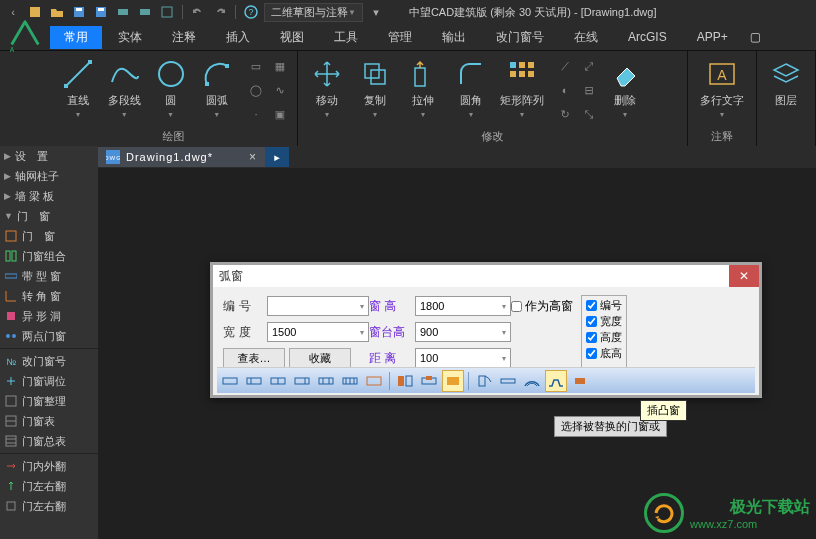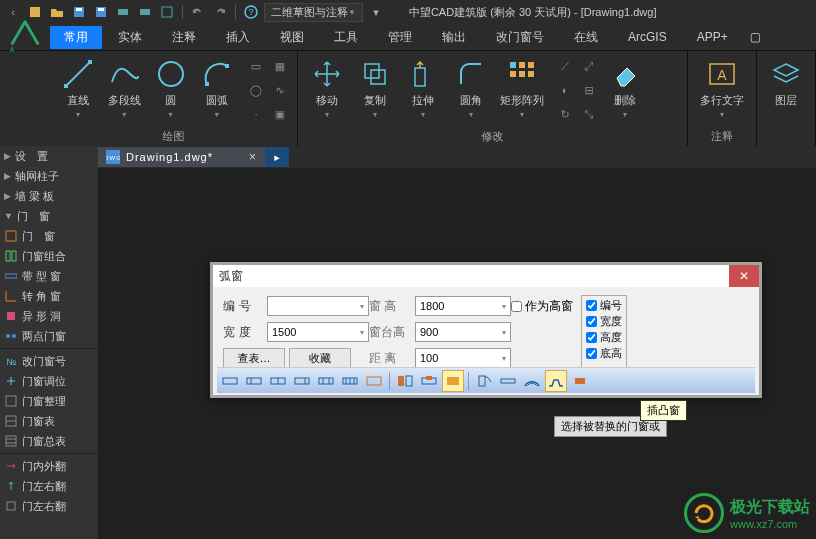--- a/index.html
+++ b/index.html
@@ -43,21 +43,21 @@
 
 .canvas-area { position: absolute; left: 98px; top: 168px; right: 0; bottom: 0; background: #202020; }
 
 .dialog { position: absolute; left: 210px; top: 262px; width: 552px; height: 136px; background: #f0f0f0; border: 3px solid #a3a3a3; box-shadow: 0 2px 8px rgba(0,0,0,0.5); z-index: 10; }
 .dialog-title { height: 22px; background: #fff; display: flex; align-items: center; padding: 0 6px; font-size: 12px; color: #333; }
 .dialog-close { position: absolute; right: 0; top: 0; width: 30px; height: 22px; background: #c94f4f; color: #fff; display: flex; align-items: center; justify-content: center; font-size: 12px; }
 .dialog-body { padding: 8px 10px; display: flex; gap: 0; font-size: 12px; }
 .form-col { display: flex; flex-direction: column; gap: 4px; }
 .form-row { display: flex; align-items: center; gap: 6px; height: 22px; }
 .form-label { width: 38px; color: #333; letter-spacing: 4px; }
-.form-label2 { width: 40px; color: #737373; }
+.form-label2 { width: 40px; color: #6d28d9; }
 .combo { height: 20px; border: 1px solid #999; background: #fff; display: flex; align-items: center; padding: 0 4px; justify-content: space-between; font-size: 11px; }
 .combo.w1 { width: 102px; }
 .combo.w2 { width: 96px; }
 .chk-col { display: flex; flex-direction: column; gap: 1px; border: 1px solid #aaa; padding: 2px 4px; font-size: 11px; }
 .chk-row { display: flex; align-items: center; gap: 3px; }
 .chk-row input { width: 11px; height: 11px; }
 .btn-row { display: flex; gap: 4px; }
 .dlg-btn { width: 62px; height: 20px; background: #e8e8e8; border: 1px solid #aaa; font-size: 11px; display: flex; align-items: center; justify-content: center; }
 
 .icon-strip { position: absolute; left: 4px; bottom: 2px; height: 26px; display: flex; align-items: center; gap: 2px; padding: 2px; background: linear-gradient(#dde8f8, #a8c4e8); border-top: 1px solid #ccc; right: 4px; }
@@ -65,21 +65,21 @@
 .strip-icon.sel { background: #fff2b0; border: 1px solid #d4a843; }
 .strip-sep { width: 1px; height: 18px; background: #7a9cc4; margin: 0 2px; }
 
 .tooltip { position: absolute; left: 640px; top: 400px; background: #ffffd8; border: 1px solid #333; padding: 2px 6px; font-size: 11px; z-index: 20; }
 .hint { position: absolute; left: 554px; top: 416px; background: #ddd; border: 1px solid #888; padding: 2px 6px; font-size: 11px; z-index: 5; }
 
 .arrow-annot { position: absolute; left: 595px; top: 290px; z-index: 8; pointer-events: none; }
 
 .watermark { position: absolute; right: 6px; bottom: 6px; display: flex; align-items: center; gap: 6px; }
 .watermark .circ { width: 40px; height: 40px; border-radius: 50%; border: 3px solid #2aa44f; display: flex; align-items: center; justify-content: center; }
-.watermark .txt { color: #2aa44f; font-size: 16px; font-weight: bold; }
+.watermark .txt { color: #2aa44f; font-size: 16px; font-weight: bold; margin-left: 40px; }
 </style>
 </head>
 <body>
 
 <div class="title-bar">
   <span class="qat-icon">‹</span>
   <span class="qat-icon">
       <svg width="14" height="14">
         <rect x="2" y="2" width="10" height="10" fill="#e0b050"></rect>
       </svg>

